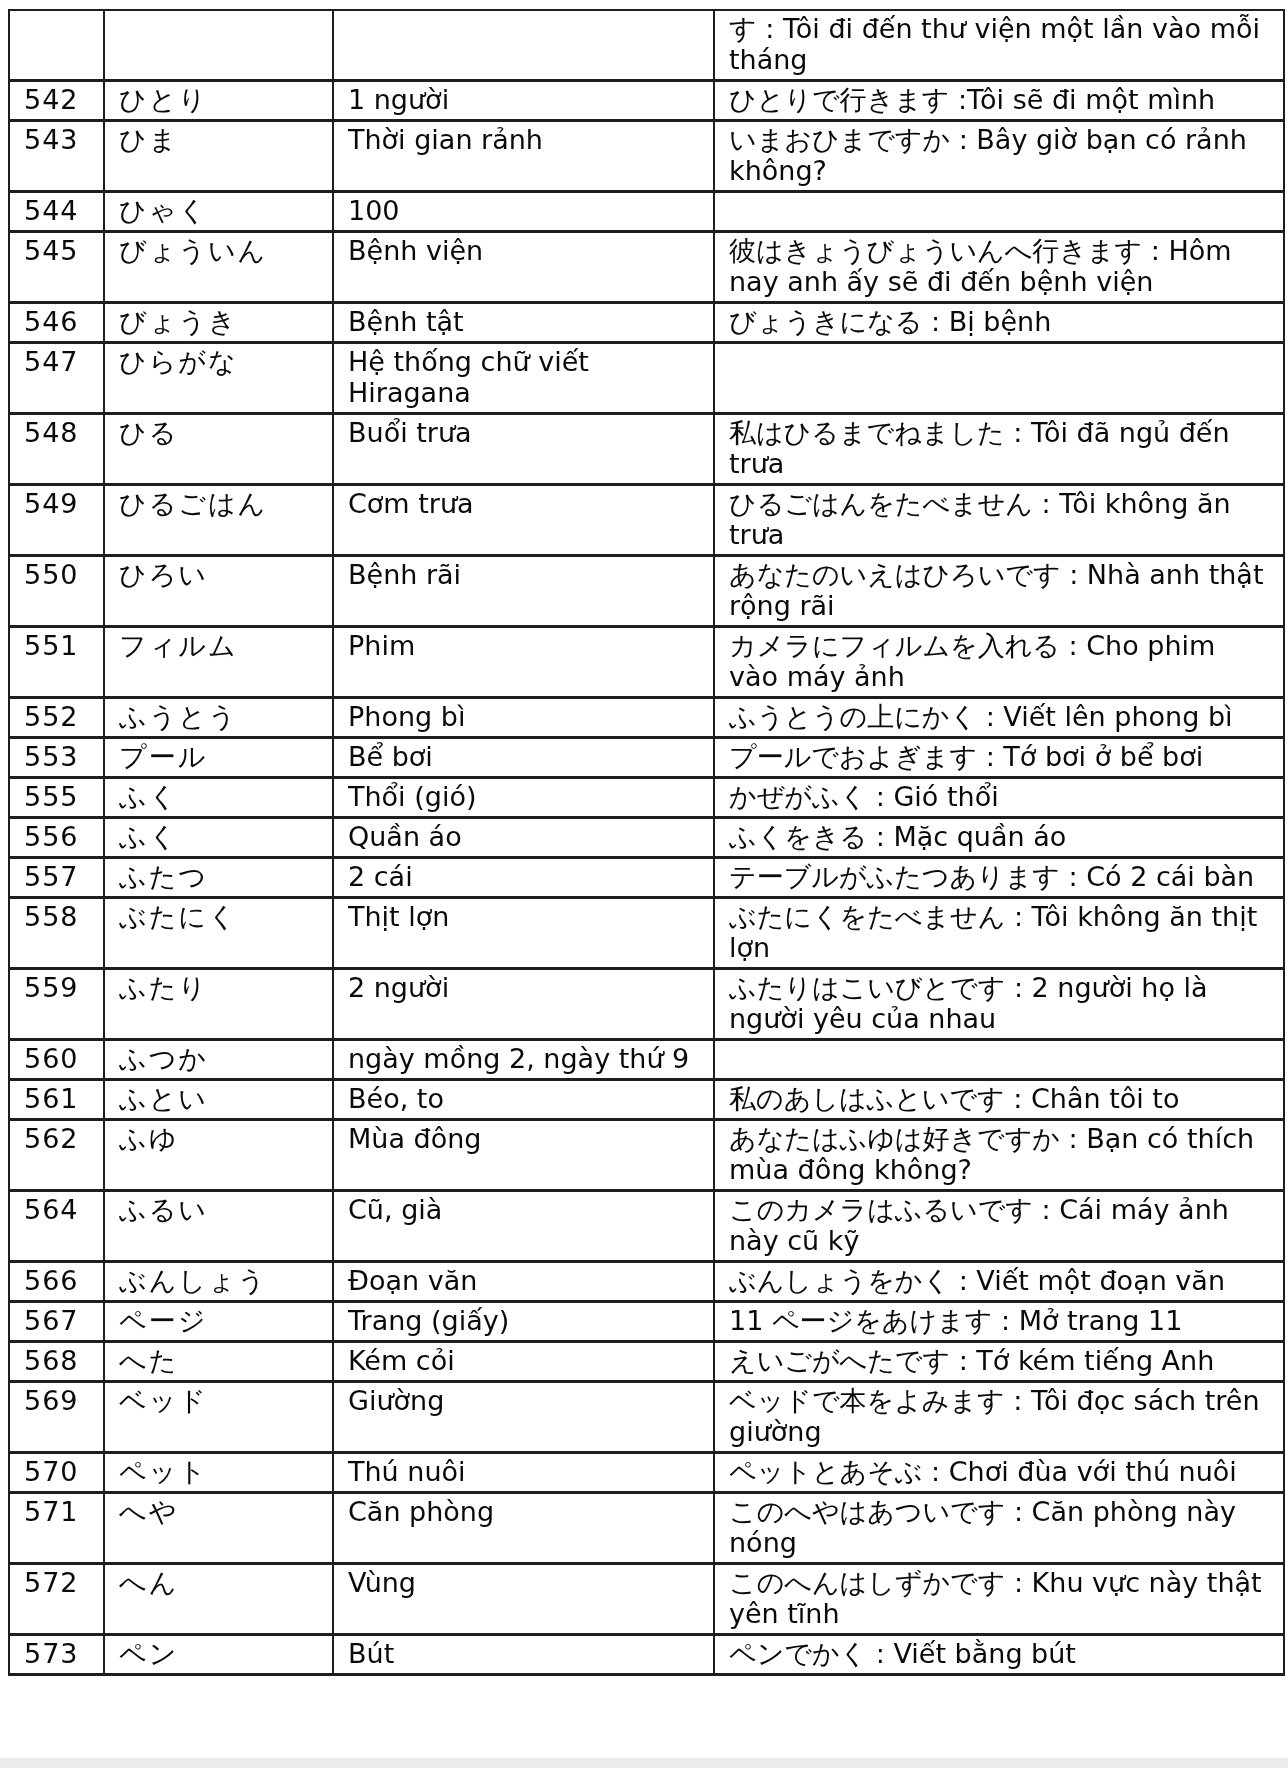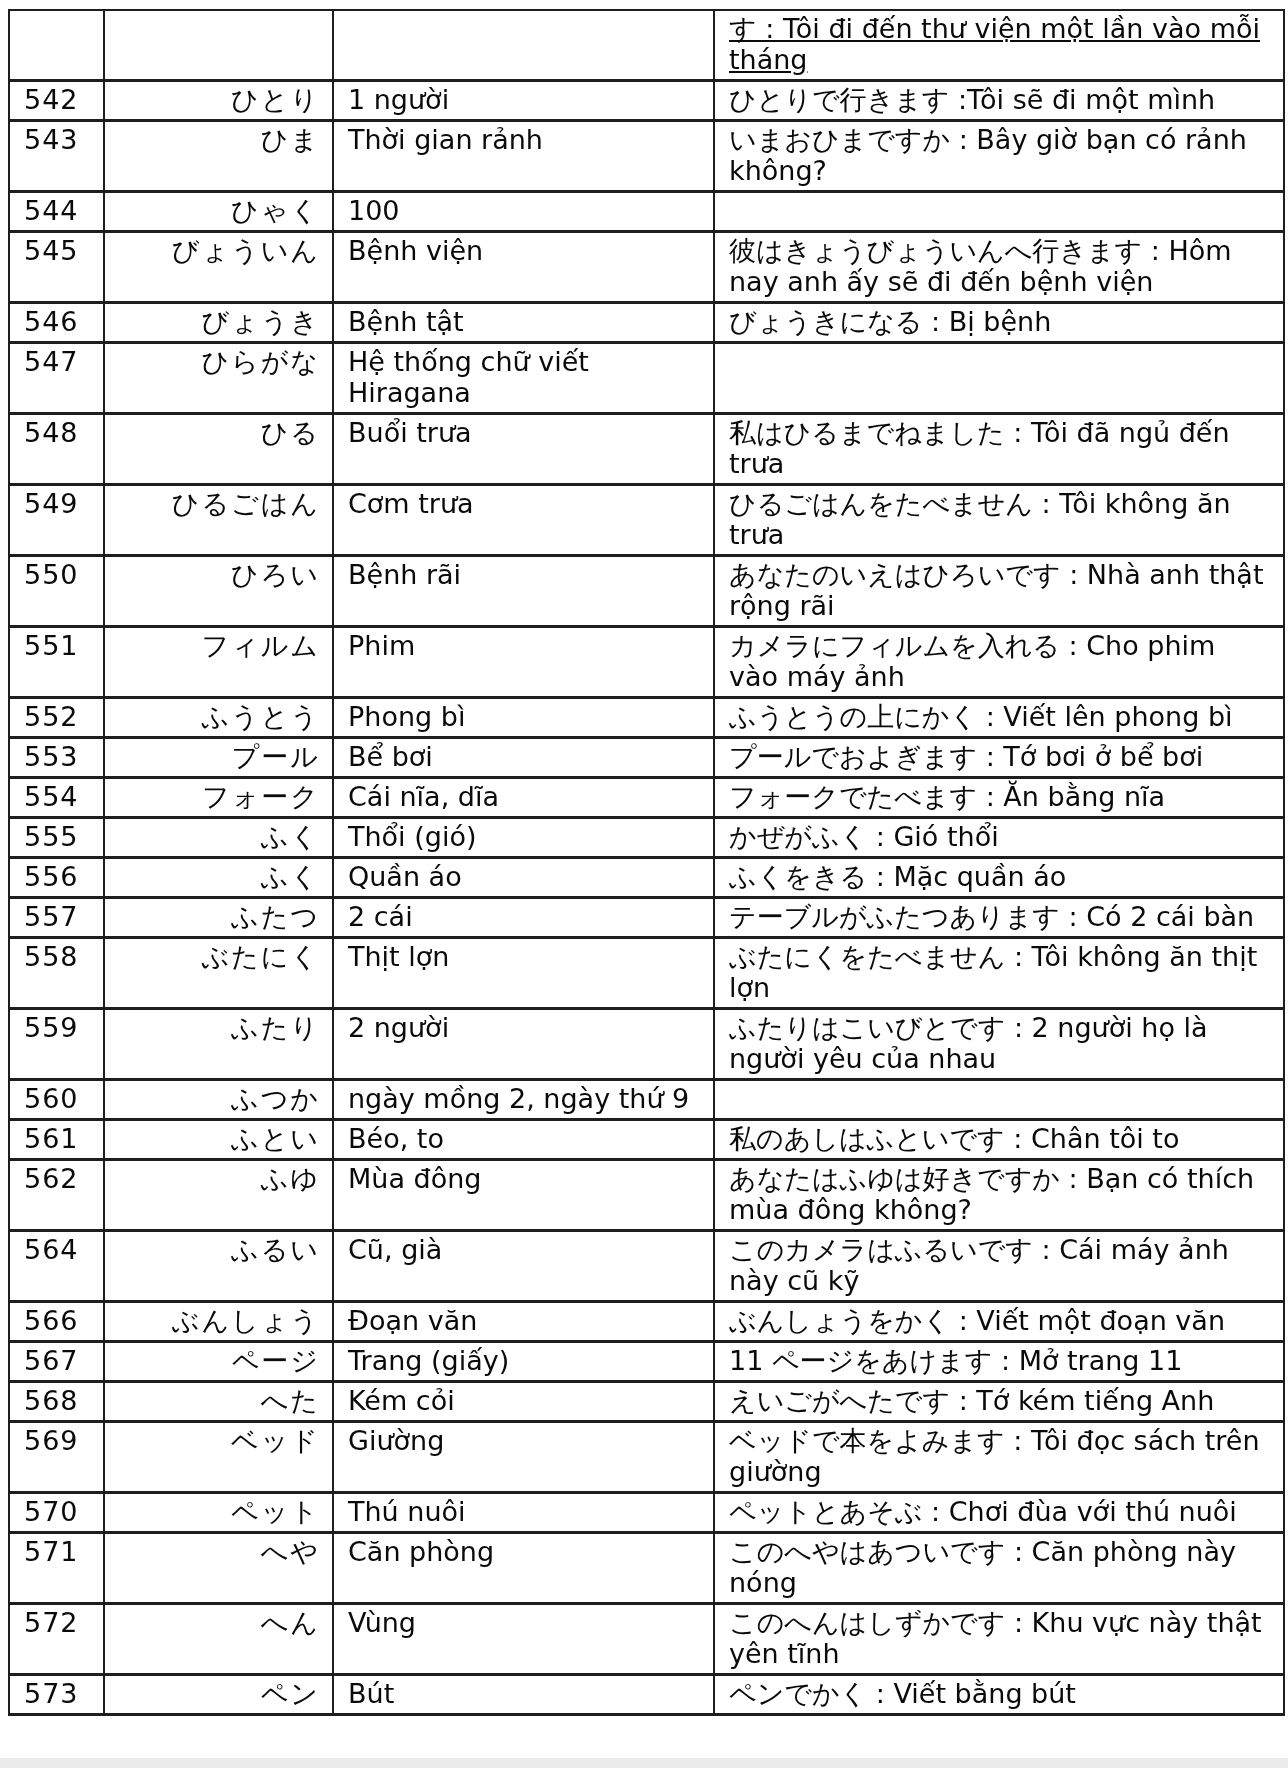--- a/index.html
+++ b/index.html
@@ -36,26 +36,25 @@
     word-wrap: break-word;
   }
   col.c-no      { width: 95px; }
   col.c-word    { width: 229px; }
   col.c-meaning { width: 381px; }
   col.c-example { width: 570px; }
   td.c-no {
     padding-left: 16px;
     letter-spacing: 1px;
   }
-  td.c-word { letter-spacing: 2px; text-align: right; }
+  td.c-word { letter-spacing: 2px; }
   td.c-example { padding-right: 20px; }
   tr.partial-top td {
     height: 60px;
     border-top-width: 2px;
-    text-decoration: underline;
   }
   .page-bottom-edge {
     position: absolute;
     left: 0px;
     top: 1758px;
     width: 1288px;
     height: 10px;
     background: #ebebeb;
   }
 </style>
@@ -142,26 +141,20 @@
         <td class="c-meaning">Phong bì</td>
         <td class="c-example">ふうとうの上にかく : Viết lên phong bì</td>
       </tr>
       <tr>
         <td class="c-no">553</td>
         <td class="c-word">プール</td>
         <td class="c-meaning">Bể bơi</td>
         <td class="c-example">プールでおよぎます : Tớ bơi ở bể bơi</td>
       </tr>
       <tr>
-        <td class="c-no">554</td>
-        <td class="c-word">フォーク</td>
-        <td class="c-meaning">Cái nĩa, dĩa</td>
-        <td class="c-example">フォークでたべます : Ăn bằng nĩa</td>
-      </tr>
-      <tr>
         <td class="c-no">555</td>
         <td class="c-word">ふく</td>
         <td class="c-meaning">Thổi (gió)</td>
         <td class="c-example">かぜがふく : Gió thổi</td>
       </tr>
       <tr>
         <td class="c-no">556</td>
         <td class="c-word">ふく</td>
         <td class="c-meaning">Quần áo</td>
         <td class="c-example">ふくをきる : Mặc quần áo</td>

